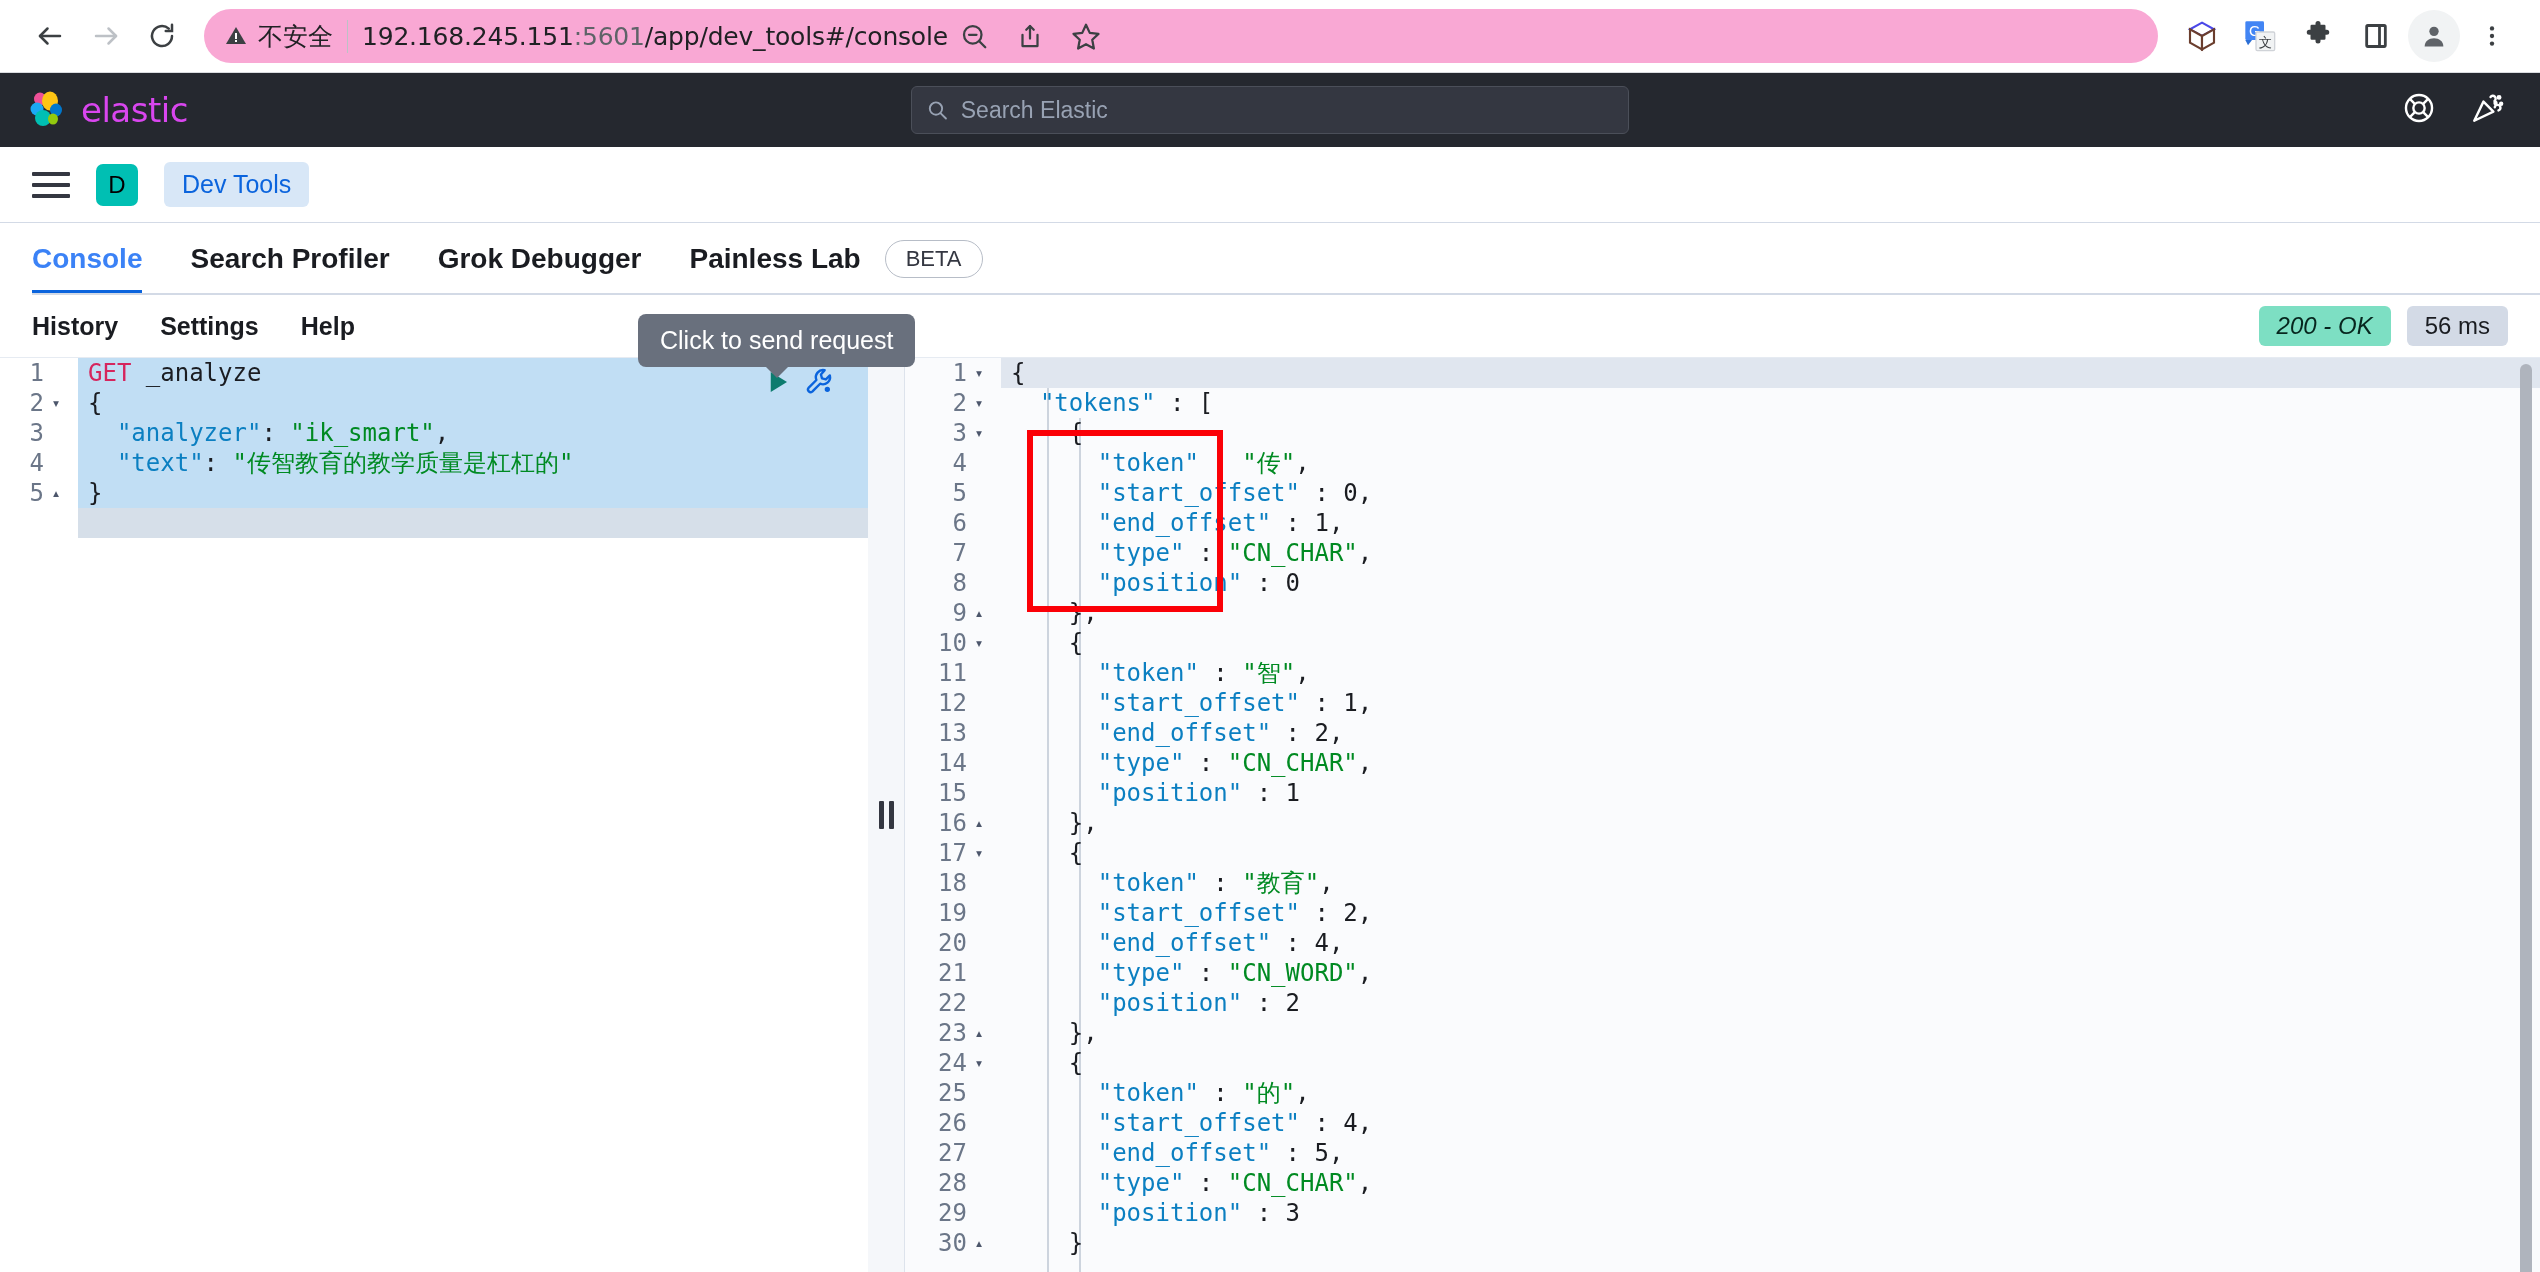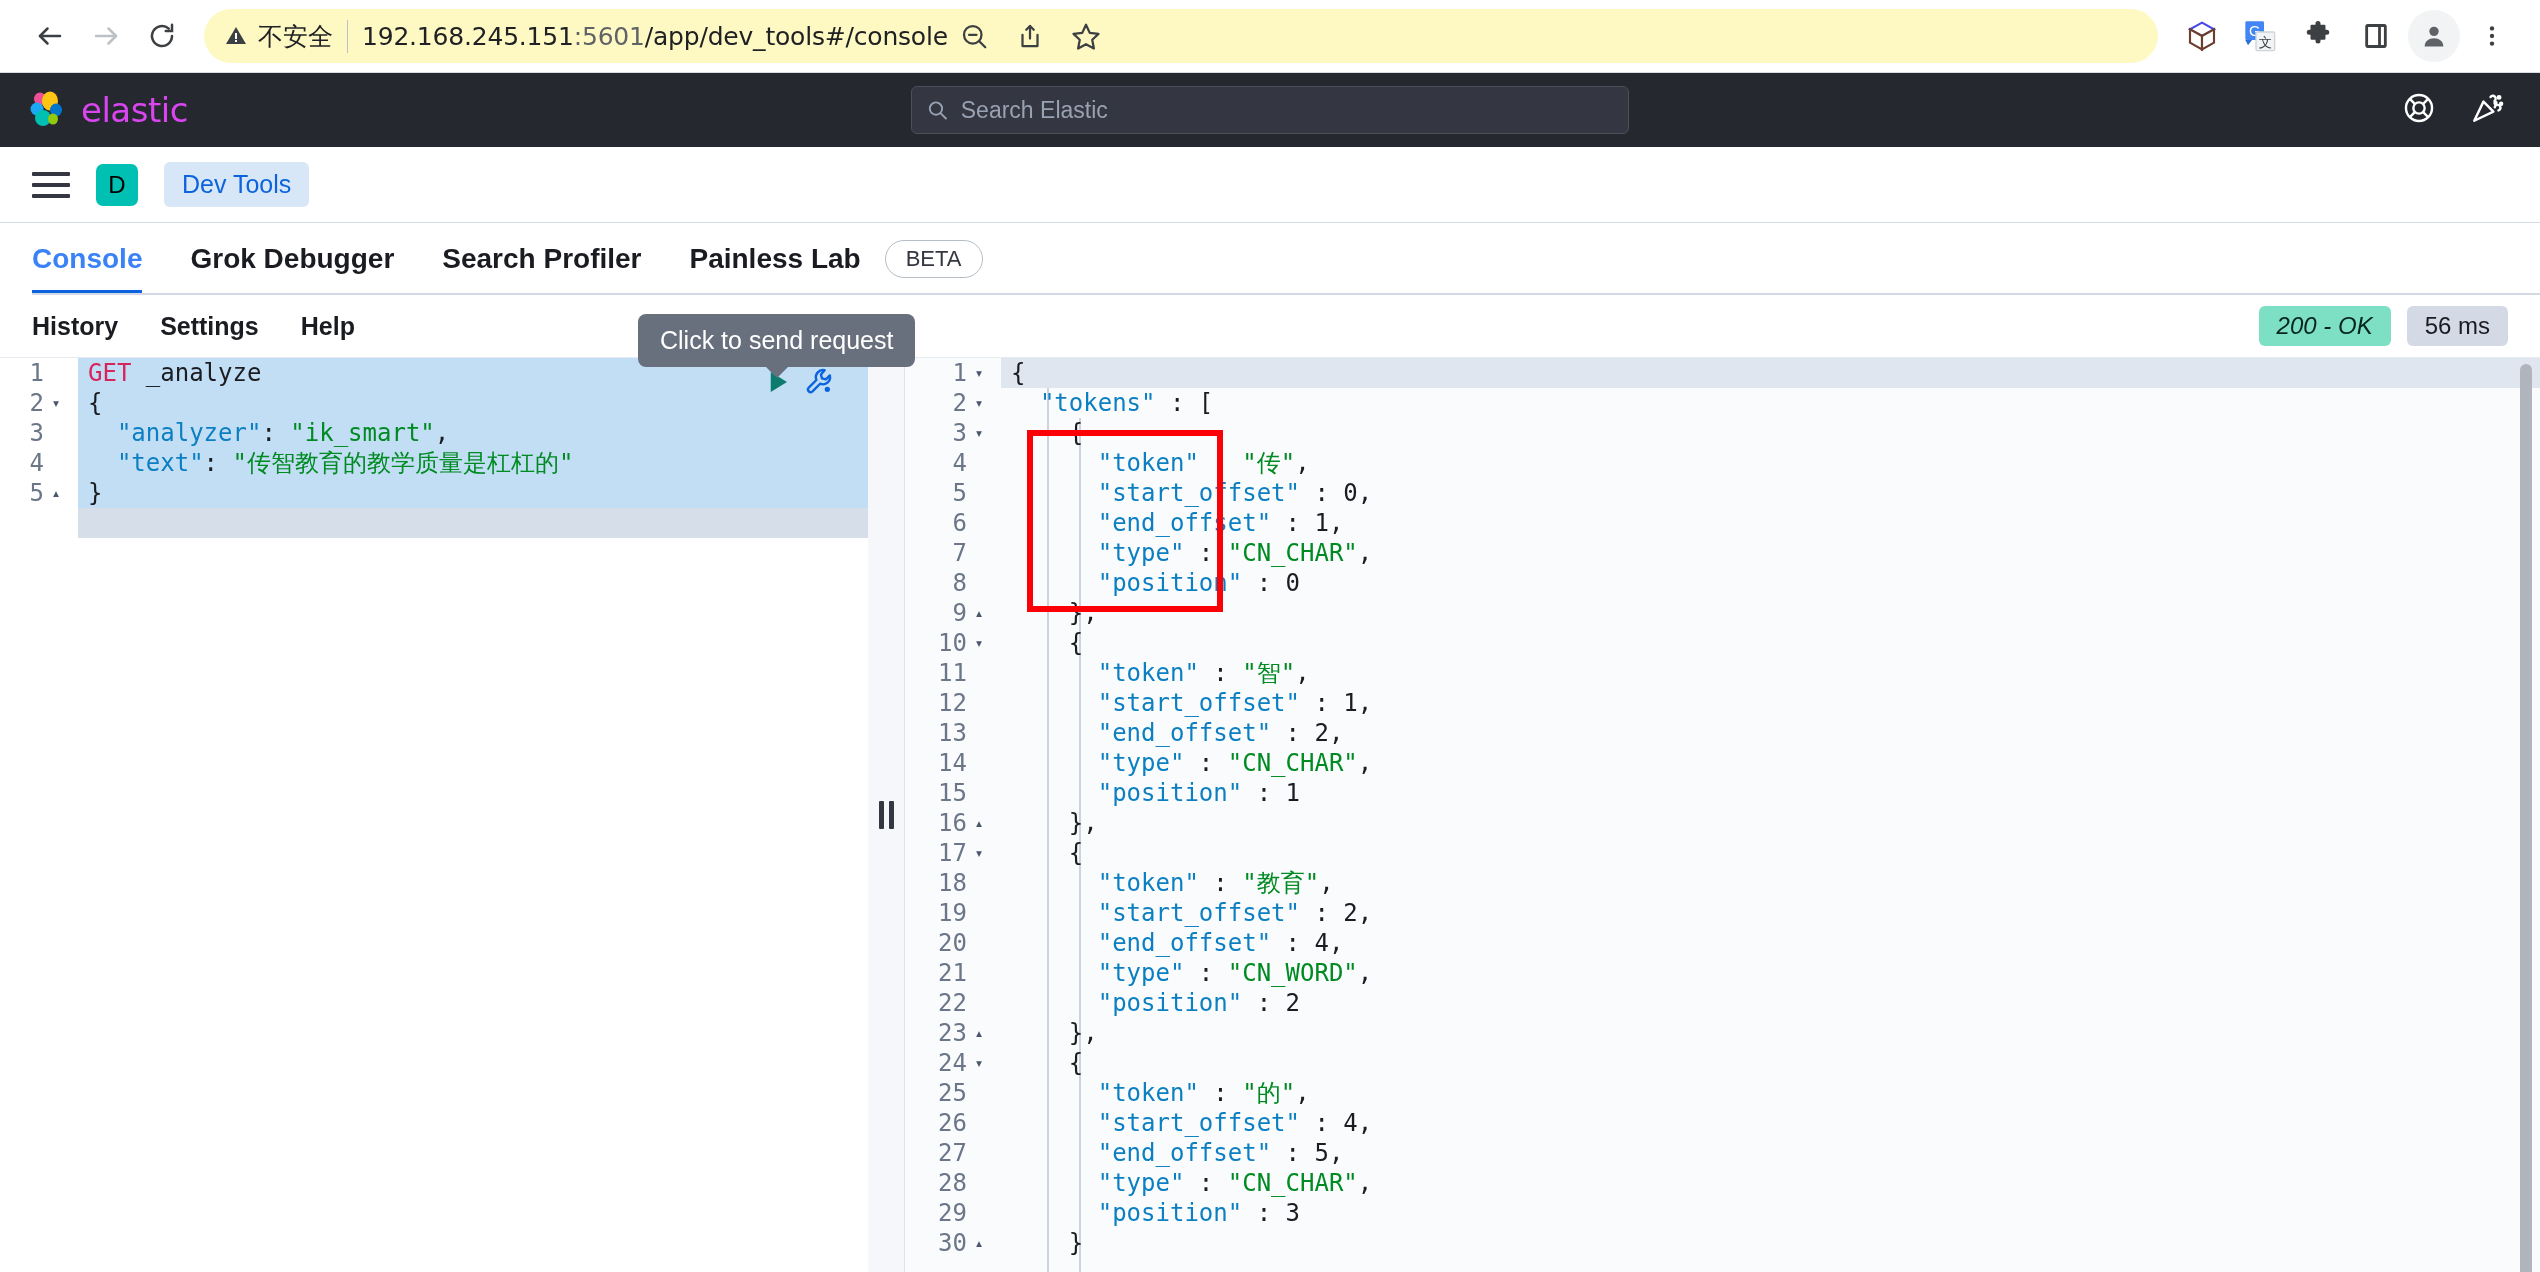--- a/index.html
+++ b/index.html
@@ -24,21 +24,21 @@
     width: 56px; height: 56px;
     display: flex; align-items: center; justify-content: center;
     border-radius: 50%;
     flex: 0 0 auto;
   }
   .nav-btn svg { display: block; }
 
   .omnibox {
     flex: 1 1 auto;
     height: 54px;
-    background: #fef9c3;
+    background: #f9a8d4;
     border-radius: 27px;
     display: flex;
     align-items: center;
     margin-left: 14px;
     margin-right: 8px;
     padding: 0 20px;
     min-width: 0;
   }
   .omni-warn {
     display: flex; align-items: center; gap: 10px;
@@ -517,22 +517,22 @@
     <span></span>
       <span></span>
       <span></span>
   </div>
   <div class="space-avatar">D</div>
   <div class="breadcrumb-pill">Dev Tools</div>
 </div>
 
 <div class="tabs-row">
   <div class="tab active">Console</div>
+  <div class="tab">Search Profiler</div>
   <div class="tab">Grok Debugger</div>
-  <div class="tab">Search Profiler</div>
   <div class="tab">Painless Lab</div>
   <div class="beta-badge">BETA</div>
   <div class="tabs-underline"></div>
 </div>
 
 <div class="tooltip">Click to send request</div>
 
 <div class="console-toolbar">
   <div class="toolbar-link">History</div>
   <div class="toolbar-link">Settings</div>

